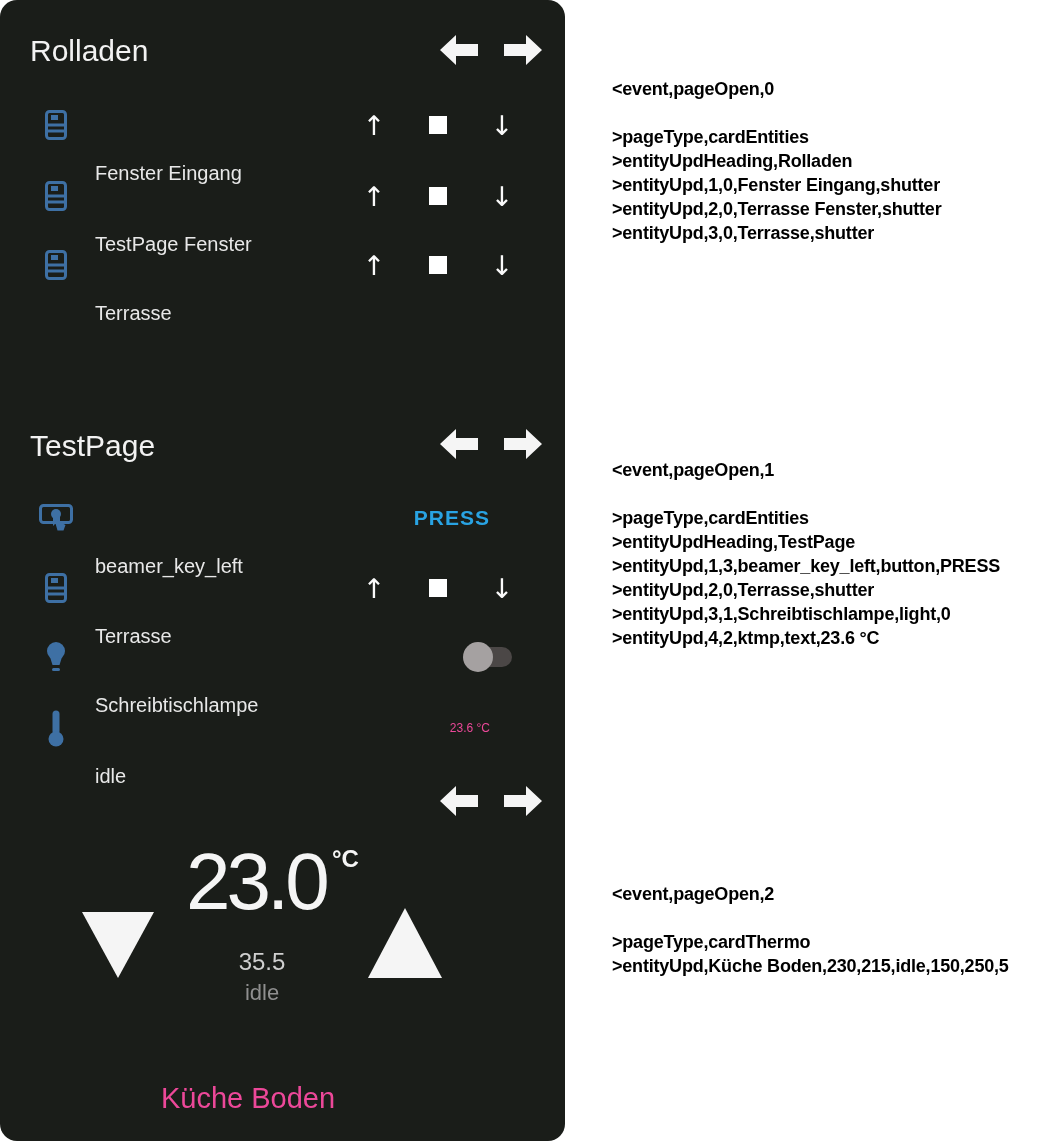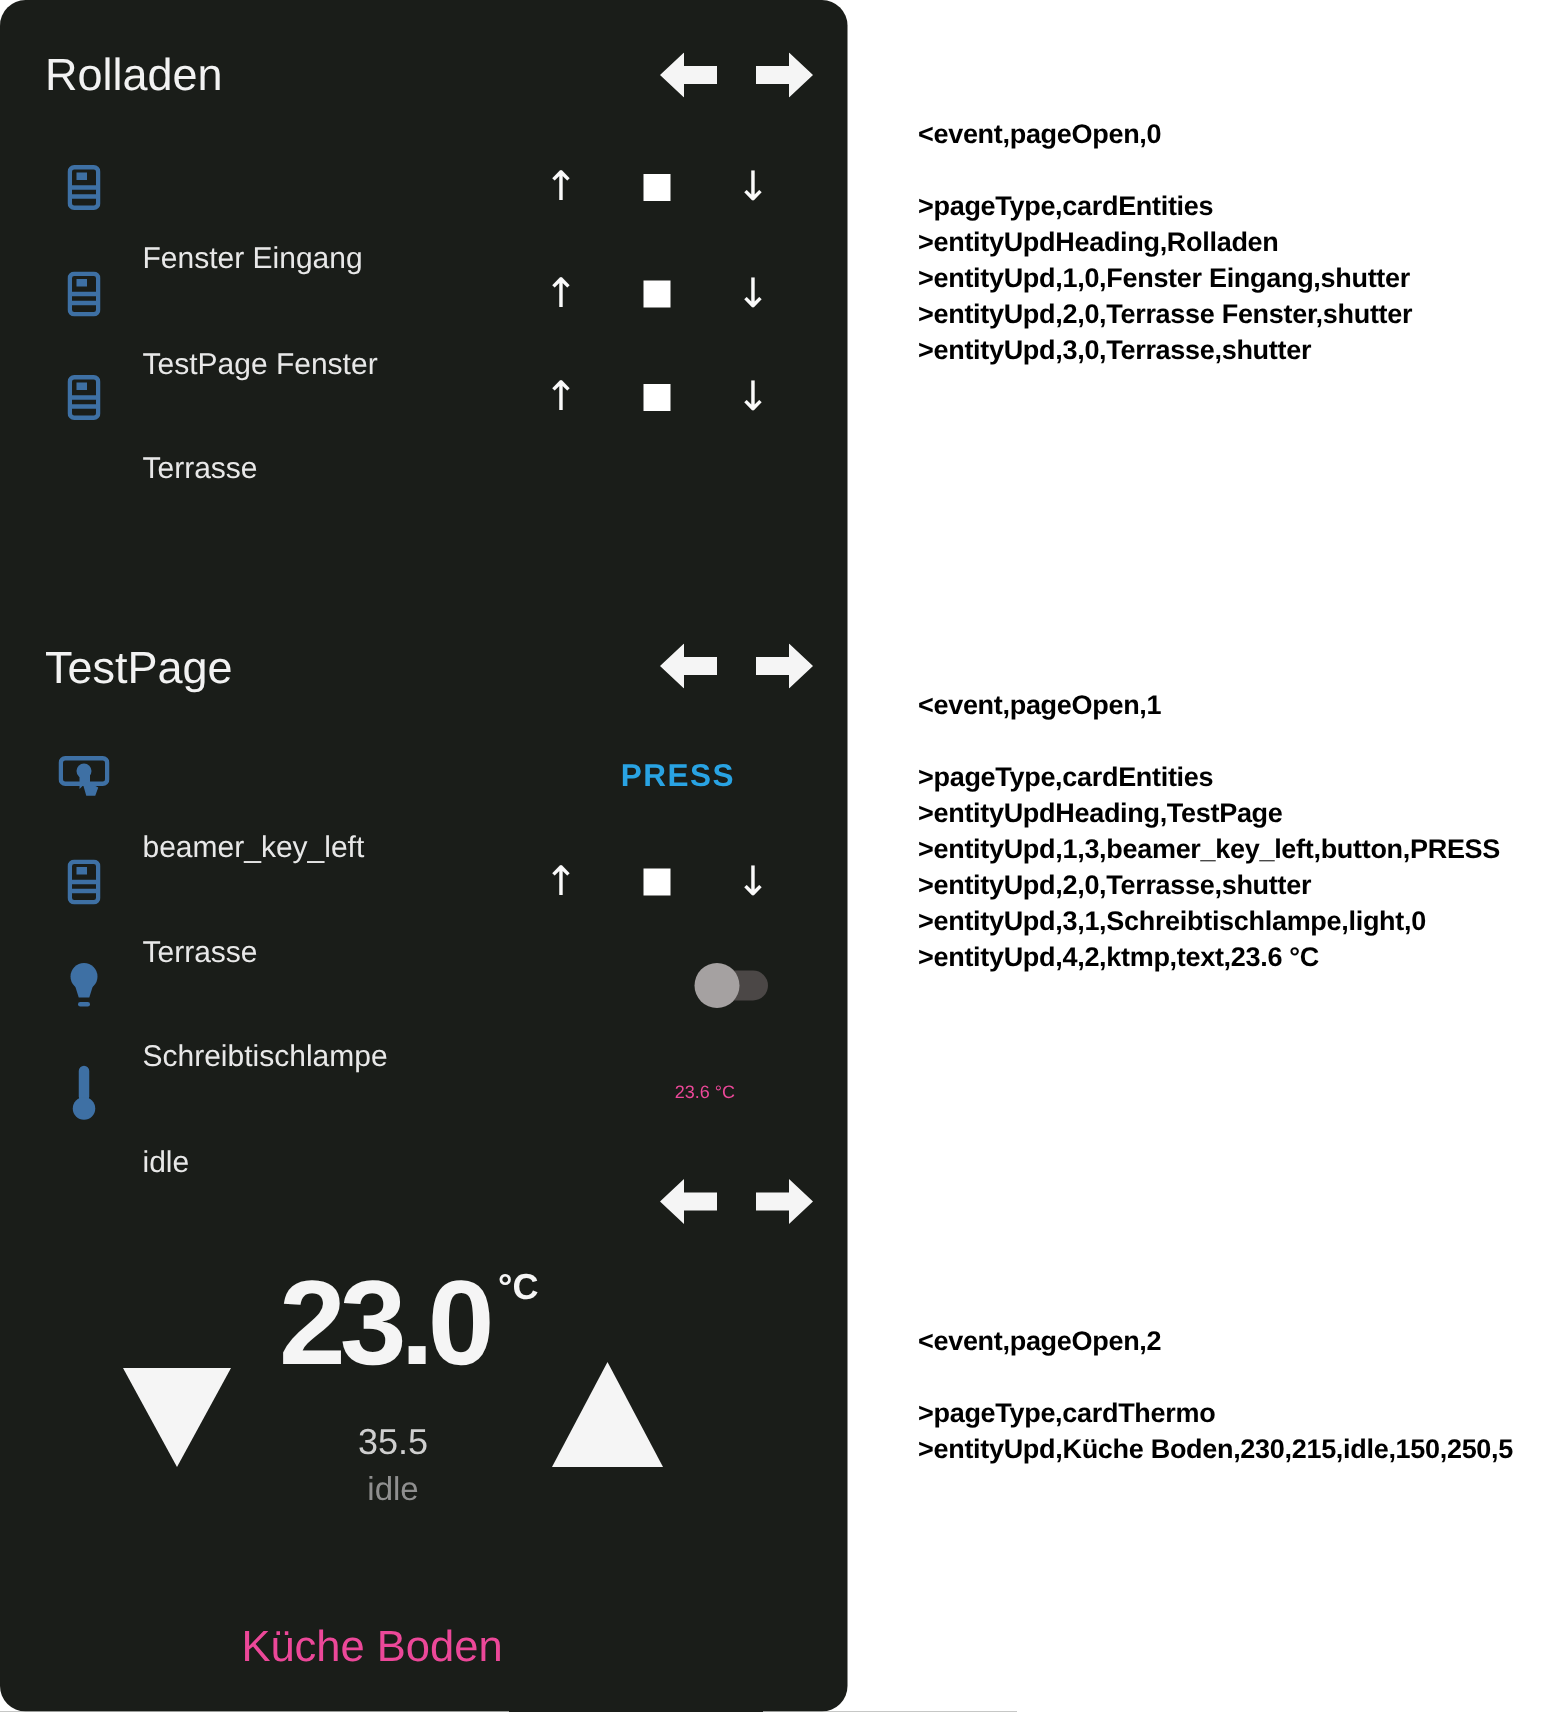--- a/index.html
+++ b/index.html
@@ -29,21 +29,21 @@
   .ctl-down { left:482px; }
   .ctl-stop { position:absolute; left:429px; top:50%; transform:translateY(-50%); width:18px; height:18px; background:#ffffff; cursor:pointer; }
 
   .press-btn { position:absolute; right:75px; top:50%; transform:translateY(-50%); font-size:21px; font-weight:600; letter-spacing:1px; color:#29a3e3; cursor:pointer; }
   .text-value { position:absolute; right:75px; top:50%; transform:translateY(-50%); font-size:12px; color:#ec4899; }
 
   .toggle { position:absolute; right:53px; top:50%; transform:translateY(-50%); width:46px; height:20px; border-radius:10px; background:#4b4746; cursor:pointer; }
   .toggle .knob { position:absolute; left:-3px; top:-5px; width:30px; height:30px; border-radius:50%; background:#a5a1a1; }
 
   
-  .temp-main { position:absolute; left:186px; top:842px; font-size:80px; font-weight:700; letter-spacing:-4px; color:#f5f5f5; line-height:1; }
+  .temp-main { position:absolute; left:186px; top:842px; font-size:80px; font-weight:400; letter-spacing:-4px; color:#f5f5f5; line-height:1; }
   .temp-unit { position:absolute; left:332px; top:845px; font-size:24px; font-weight:700; color:#f5f5f5; }
   .tri-down { position:absolute; left:82px; top:912px; width:0; height:0; cursor:pointer;
               border-left:36px solid transparent; border-right:36px solid transparent; border-top:66px solid #f5f5f5; }
   .tri-up   { position:absolute; left:368px; top:908px; width:0; height:0; cursor:pointer;
               border-left:37px solid transparent; border-right:37px solid transparent; border-bottom:70px solid #f5f5f5; }
   .setpoint { position:absolute; left:198px; top:948px; width:128px; text-align:center; font-size:24px; color:#cfcfcf; }
   .hvac-state { position:absolute; left:198px; top:980px; width:128px; text-align:center; font-size:22px; color:#8f8f8f; }
   .thermo-title { position:absolute; left:68px; top:1082px; width:360px; text-align:center; font-size:29px; color:#ec4899; }
 
   

